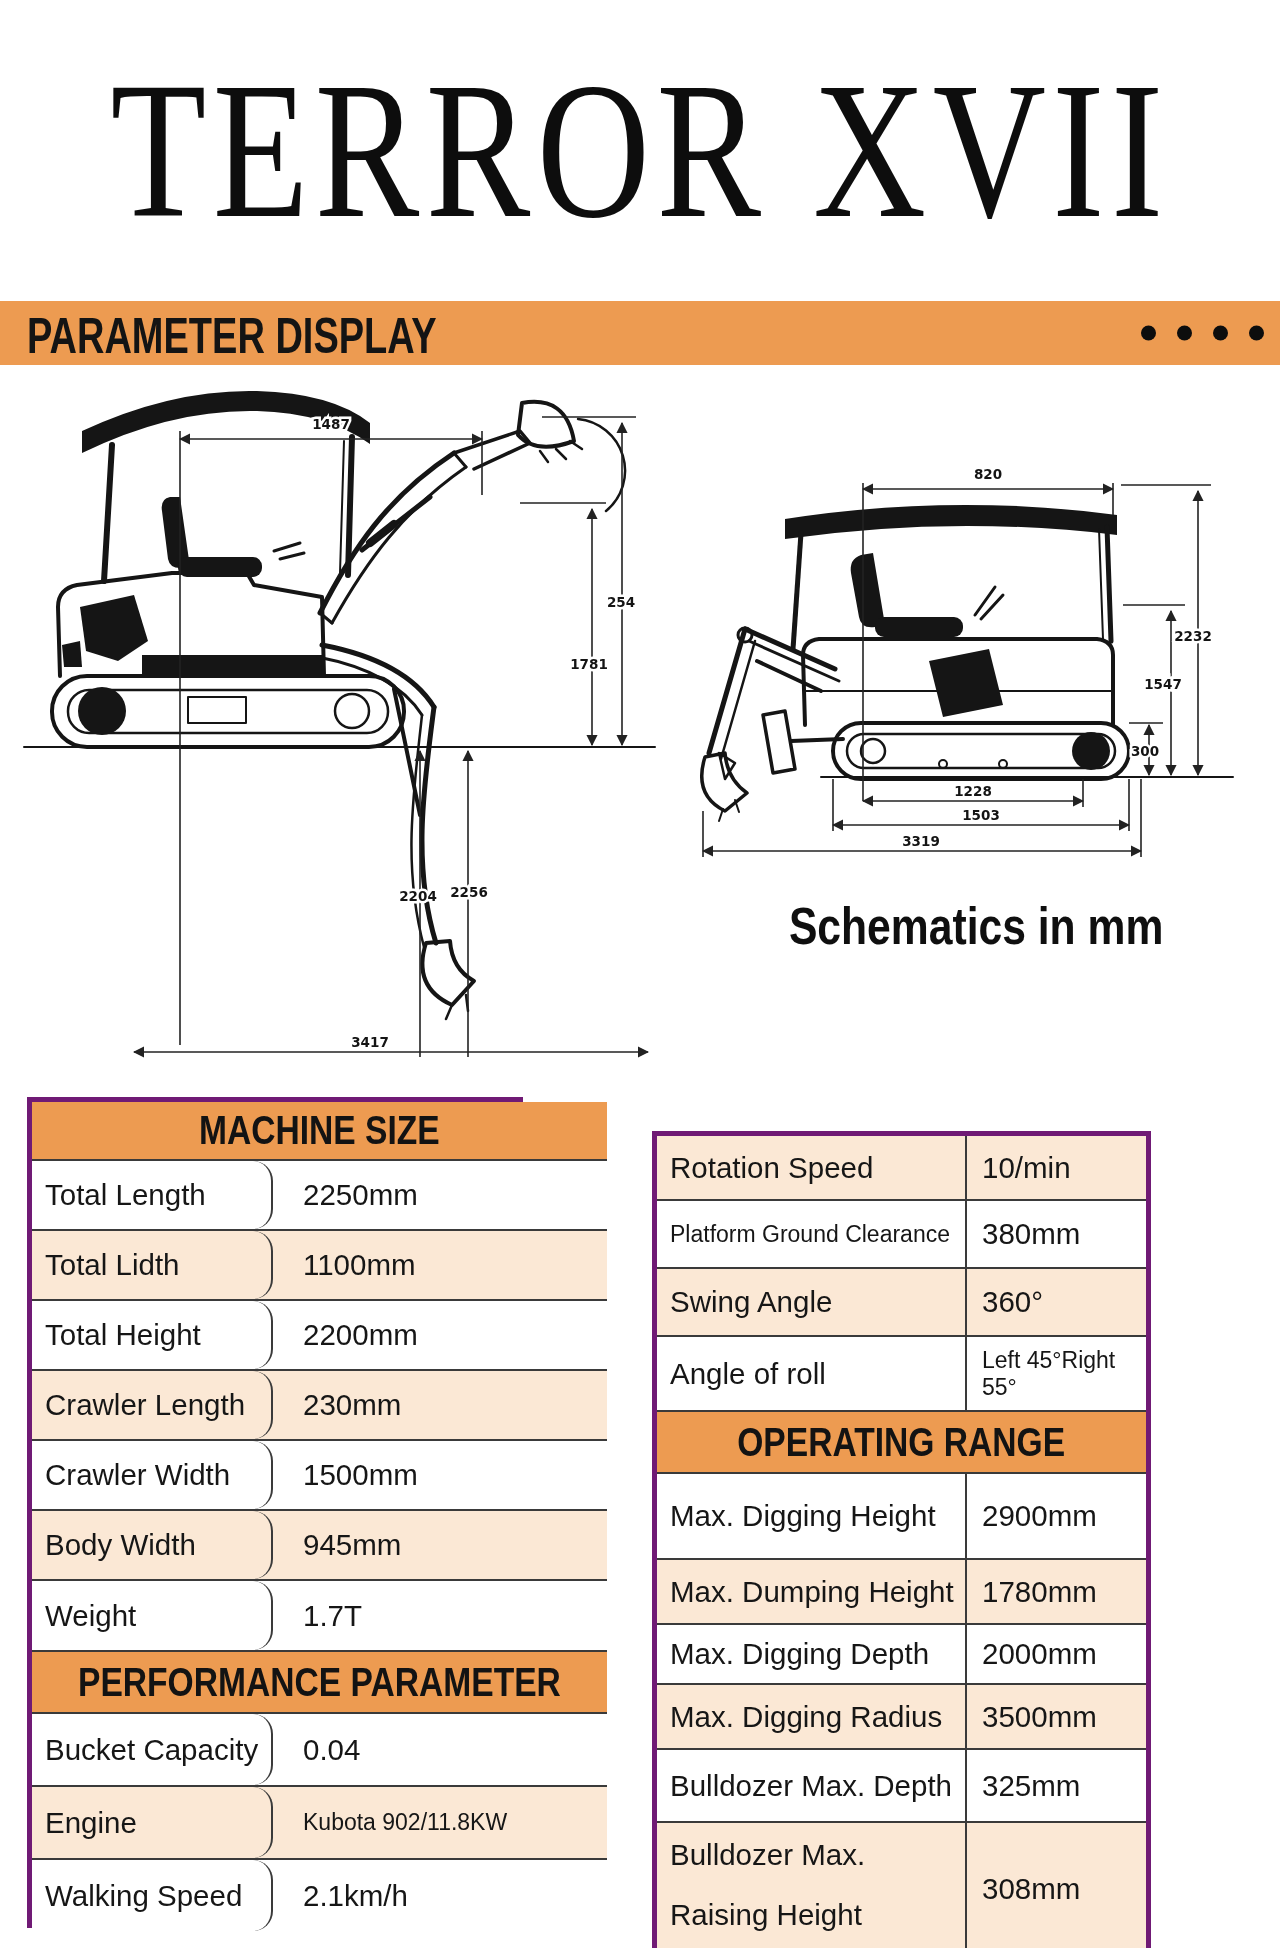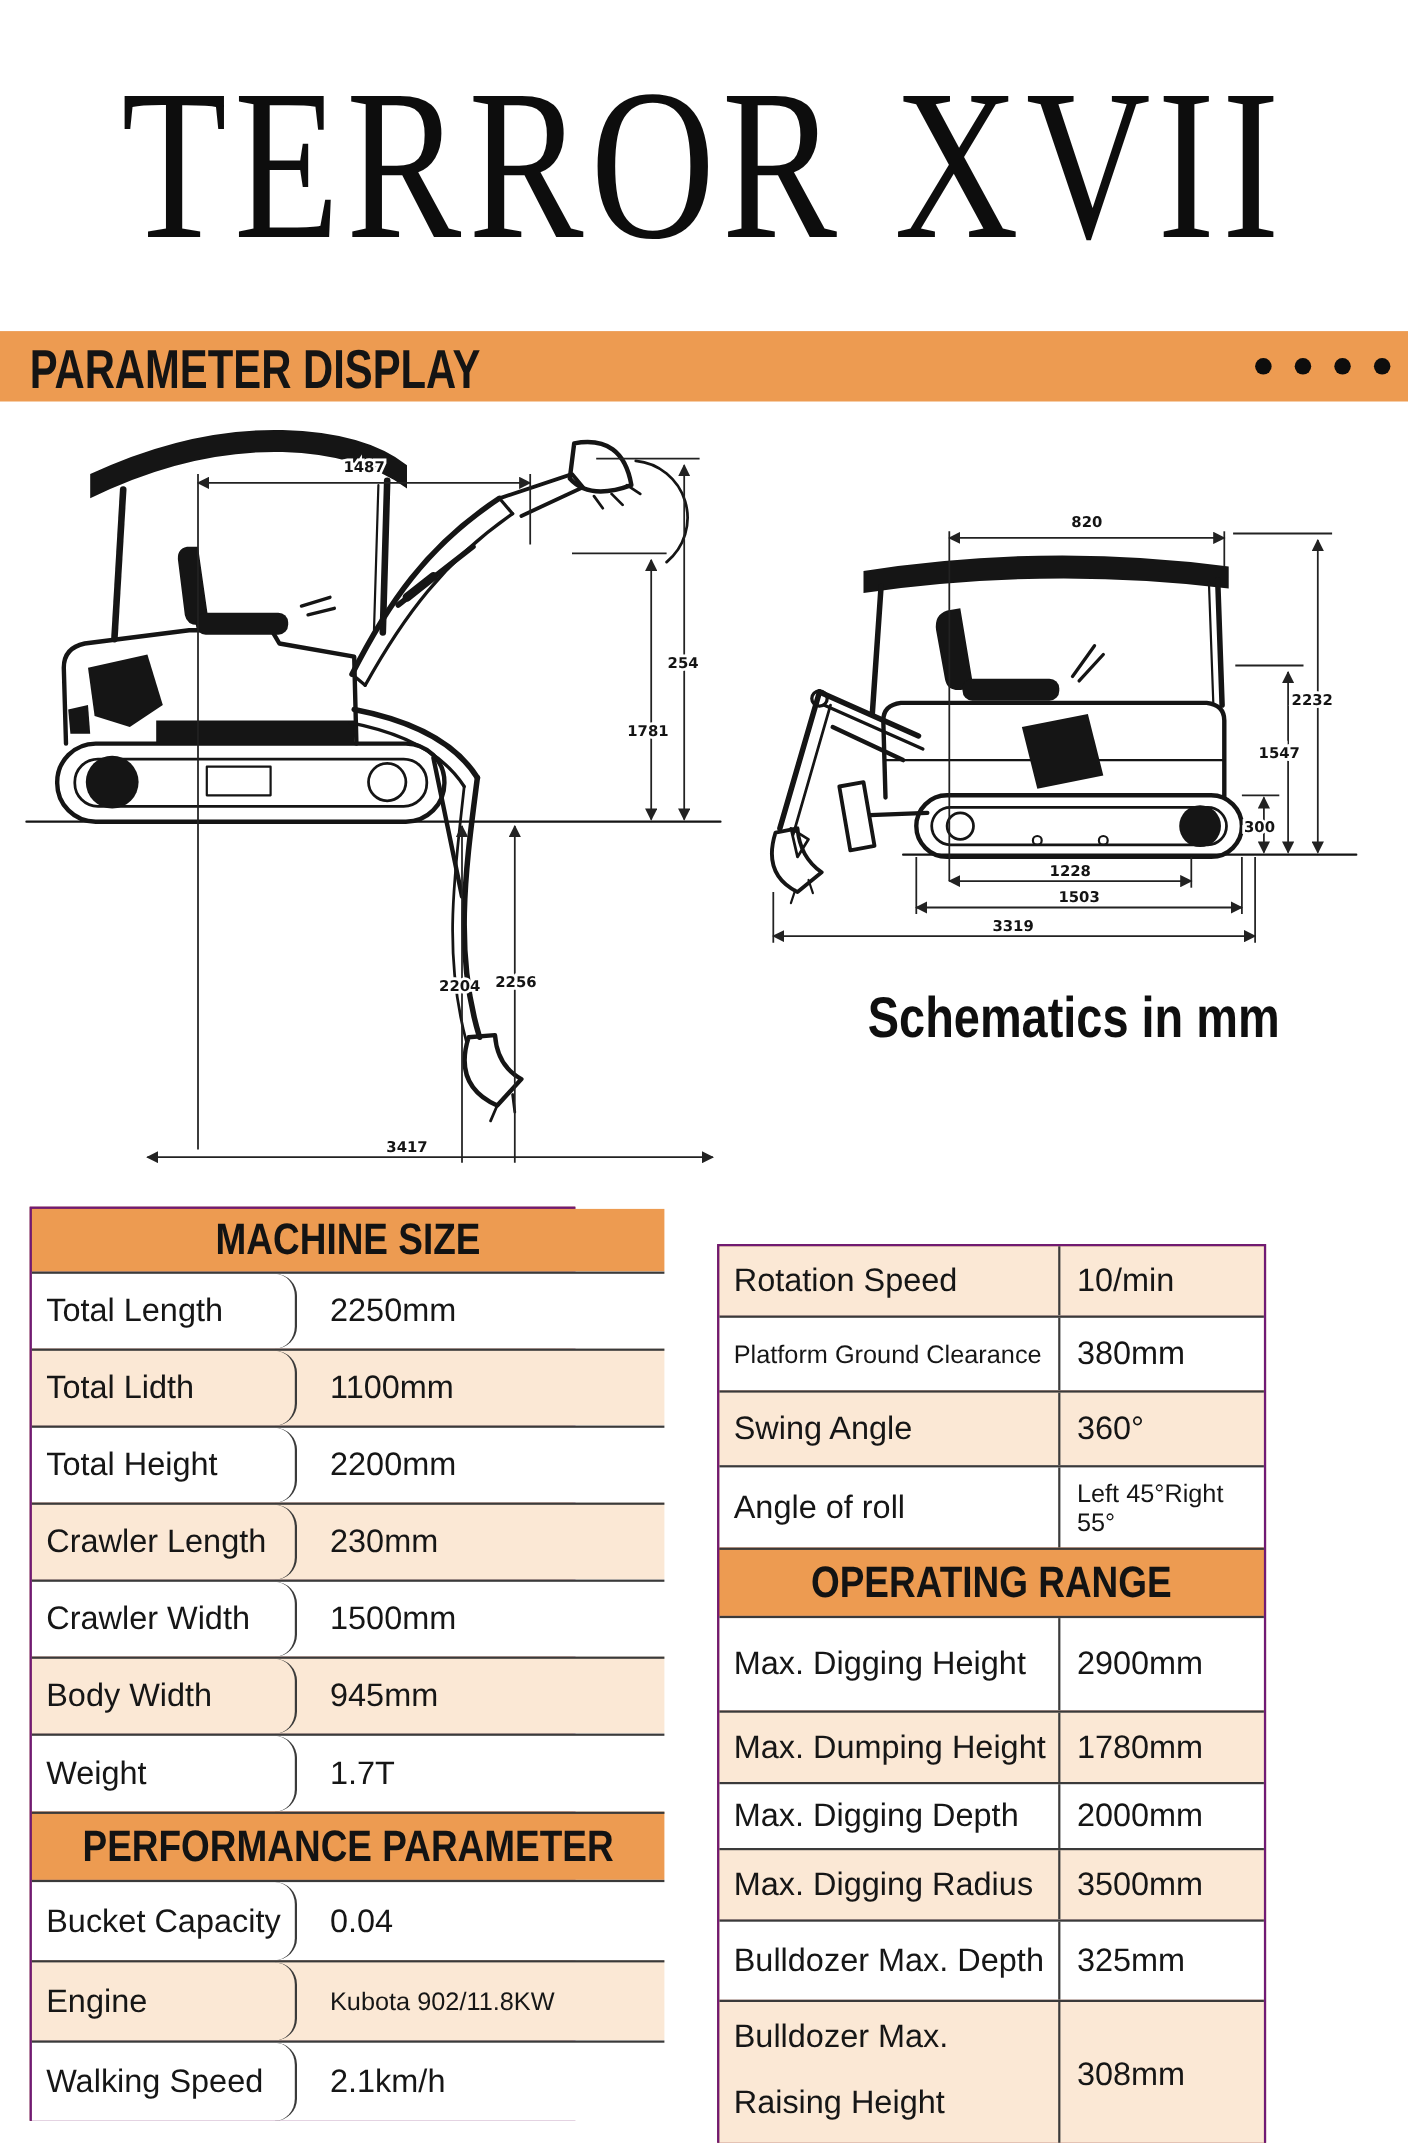--- a/index.html
+++ b/index.html
@@ -32,21 +32,21 @@
   .dim-text{
     font-family:"DejaVu Sans",sans-serif;font-size:13.5px;font-weight:600;fill:#141414;
     text-anchor:middle;stroke:#ffffff;stroke-width:5px;paint-order:stroke;
   }
   .caption{
     position:absolute;left:752px;top:896px;width:410px;text-align:center;
     font-size:52px;font-weight:700;color:#0f0f0f;white-space:nowrap;
     transform:scaleX(0.82);transform-origin:50% 0;
   }
   
-  .tbl{position:absolute;border:2px solid #701a75;background:#7f1d1d;box-sizing:border-box;}
+  .tbl{position:absolute;border:5px solid #701a75;background:#0369a1;box-sizing:border-box;}
   .tbl-left {left:27px; top:1097px;width:496px;height:831px;display:grid;
              grid-template-rows:57px 70px 70px 70px 70px 70px 70px 71px 62px 73px 73px 73px;}
   .tbl-right{left:652px;top:1131px;width:499px;height:831px;display:grid;
              grid-template-rows:63px 68px 68px 75px 62px 86px 65px 60px 65px 73px 134px;}
   .sec-head{
     background:#ED9B51;display:flex;align-items:center;justify-content:center;
     border-top:2px solid #3a3a3a;box-sizing:border-box;
   }
   .sec-head:first-child{border-top:none;}
   .sec-head span{

